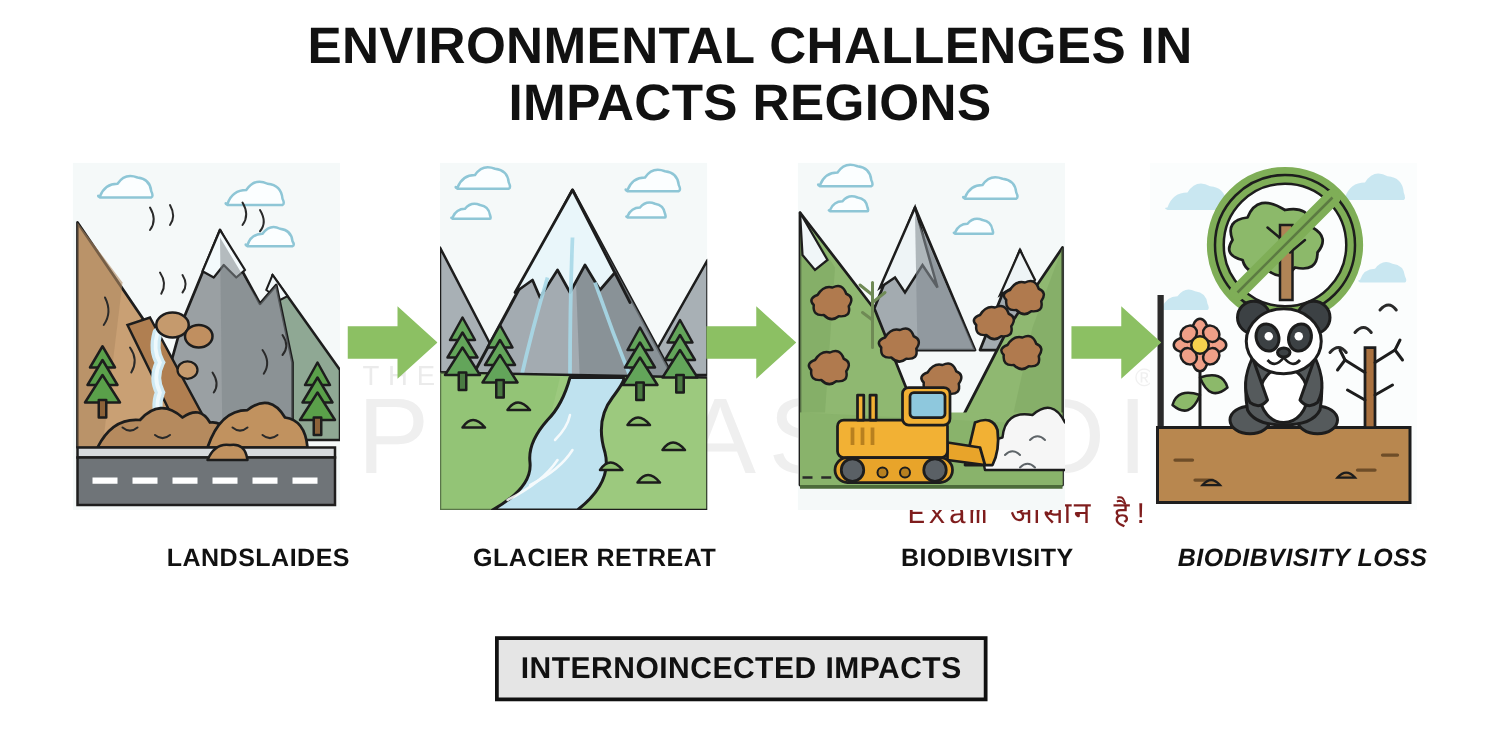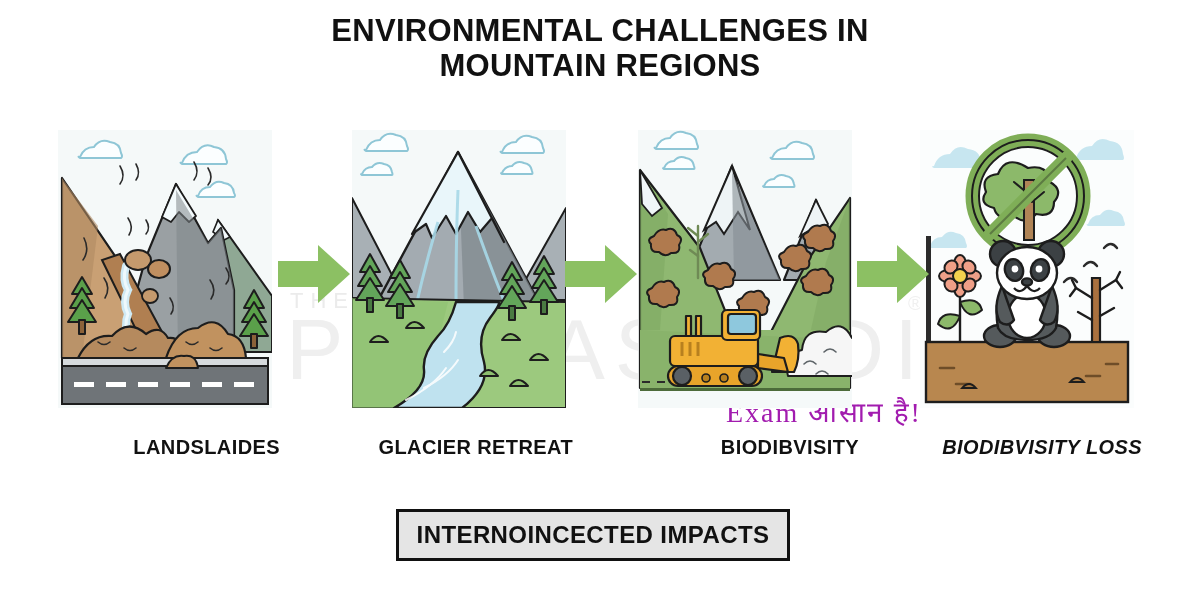--- a/index.html
+++ b/index.html
@@ -21,32 +21,32 @@
     font-size:22px;letter-spacing:7px;color:#ebebeb;
     font-family:"Liberation Sans",sans-serif;
   }
   .wm-line2{
     position:absolute;left:286px;top:300px;
     font-size:86px;font-weight:400;letter-spacing:10px;color:#efefef;
     font-family:"Liberation Sans",sans-serif;white-space:nowrap;
   }
   .wm-line3{
     position:absolute;left:726px;top:392px;
-    font-size:28px;color:#a21caf;letter-spacing:2px;
-    font-family:Liberation Serif, serif;white-space:nowrap;
+    font-size:24px;color:#7f1d1d;letter-spacing:2px;
+    font-family:Liberation Mono, monospace;white-space:nowrap;
   }
   .wm-reg{
     position:absolute;left:908px;top:292px;font-size:20px;color:#f0f0f0;
   }
 
   
   .title{
     position:absolute;left:0;top:14px;width:1200px;
     text-align:center;color:#111;
-    font-size:31px;font-weight:bold;line-height:1.12;
+    font-size:41px;font-weight:bold;line-height:1.12;
     letter-spacing:0.3px;
     font-family:"Liberation Sans",sans-serif;
     z-index:10;
   }
 
   
   .panel{
     position:absolute;top:130px;width:214px;height:278px;
     overflow:hidden;z-index:8;
   }
@@ -89,21 +89,21 @@
 
   <div class="watermark">
     <div class="wm-line1">THE</div>
     <div class="wm-line2">PRAYAS INDIA</div>
     <div class="wm-reg">®</div>
     <div class="wm-line3">Exam आसान है!</div>
   </div>
 
   <div class="title">
     <div>ENVIRONMENTAL CHALLENGES IN</div>
-    <div>MOUNTAIN REGIONS</div>
+    <div>IMPACTS REGIONS</div>
   </div>
 
   <div class="panel" id="panel0">
     <svg viewBox="0 0 214 278" width="214" height="278">
       <rect x="0" y="0" width="214" height="278" fill="#f5f9f9"></rect>
 
       <g stroke="#8ec6d6" stroke-width="2" fill="#fbfeff">
         <path d="M22 27 q4-10 14-10 q6-9 16-5 q10 1 11 11 q2 4 0 5 H22 q-3-2 0-1 Z"></path>
         <path d="M124 33 q4-11 15-11 q7-10 17-5 q11 1 12 12 q2 4 0 5 H124 q-3-2 0-1 Z"></path>
         <path d="M140 66 q3-9 12-9 q6-8 14-4 q9 1 10 10 q2 3 0 4 H140 q-3-2 0-1 Z"></path>

